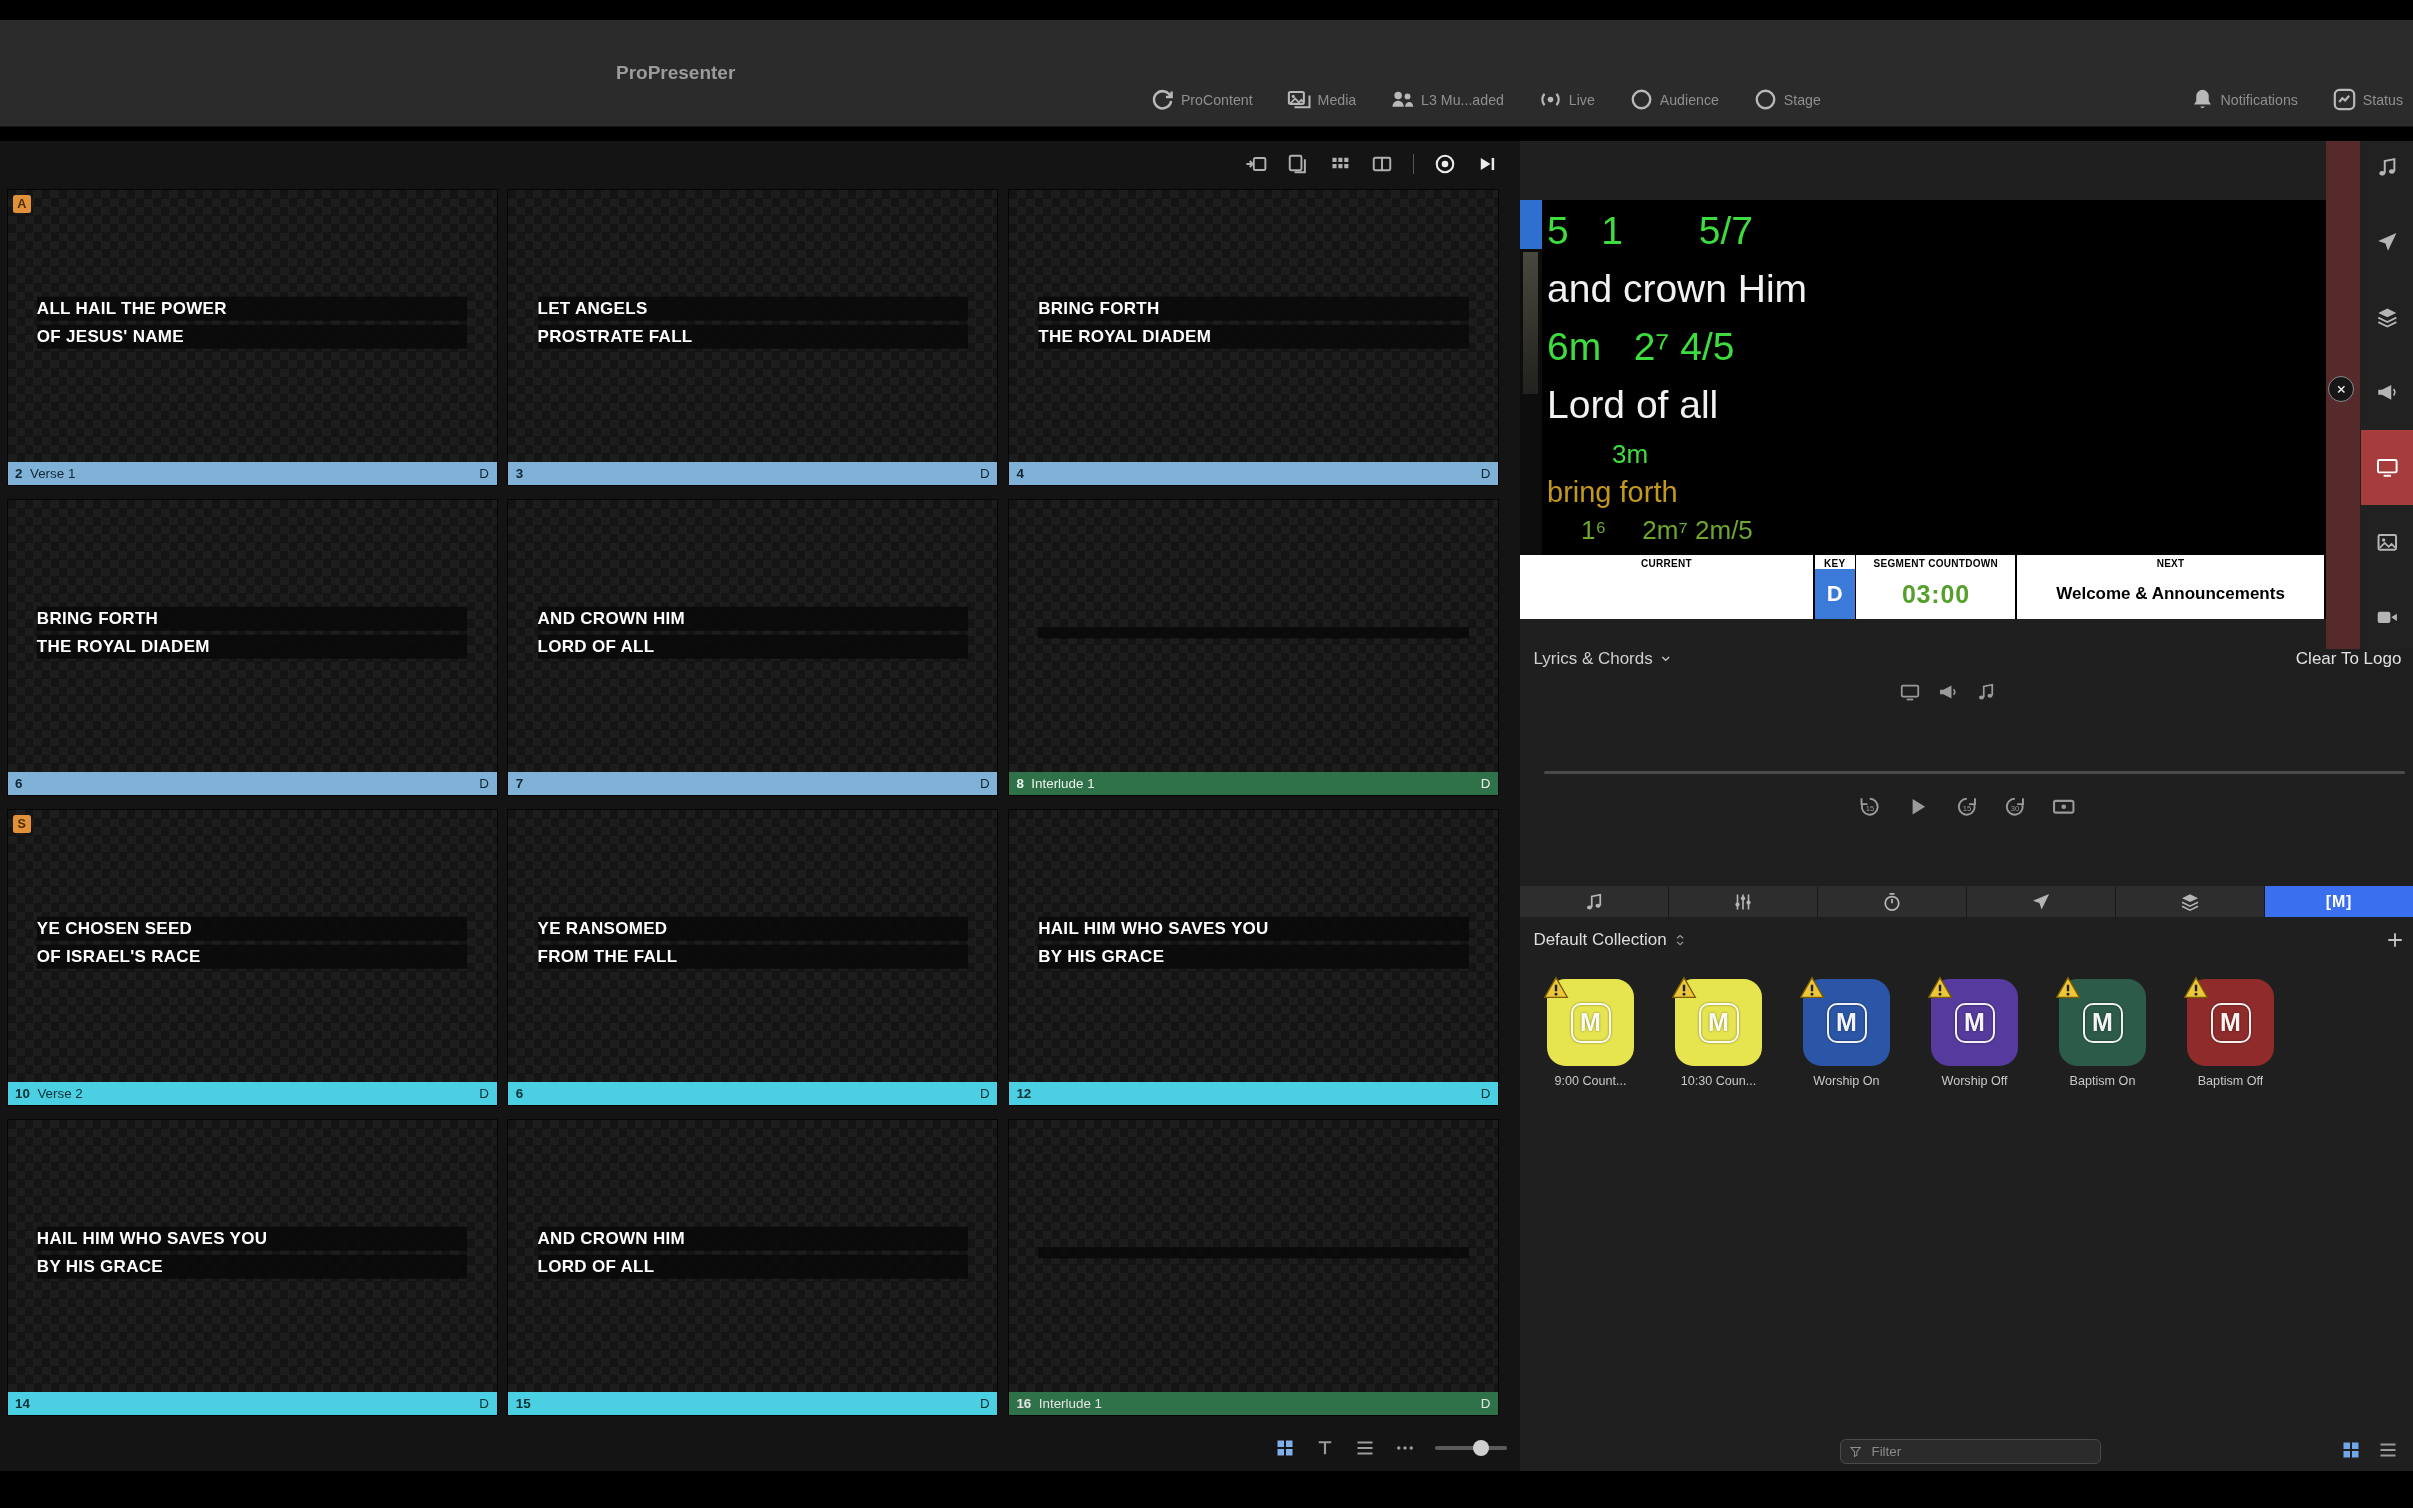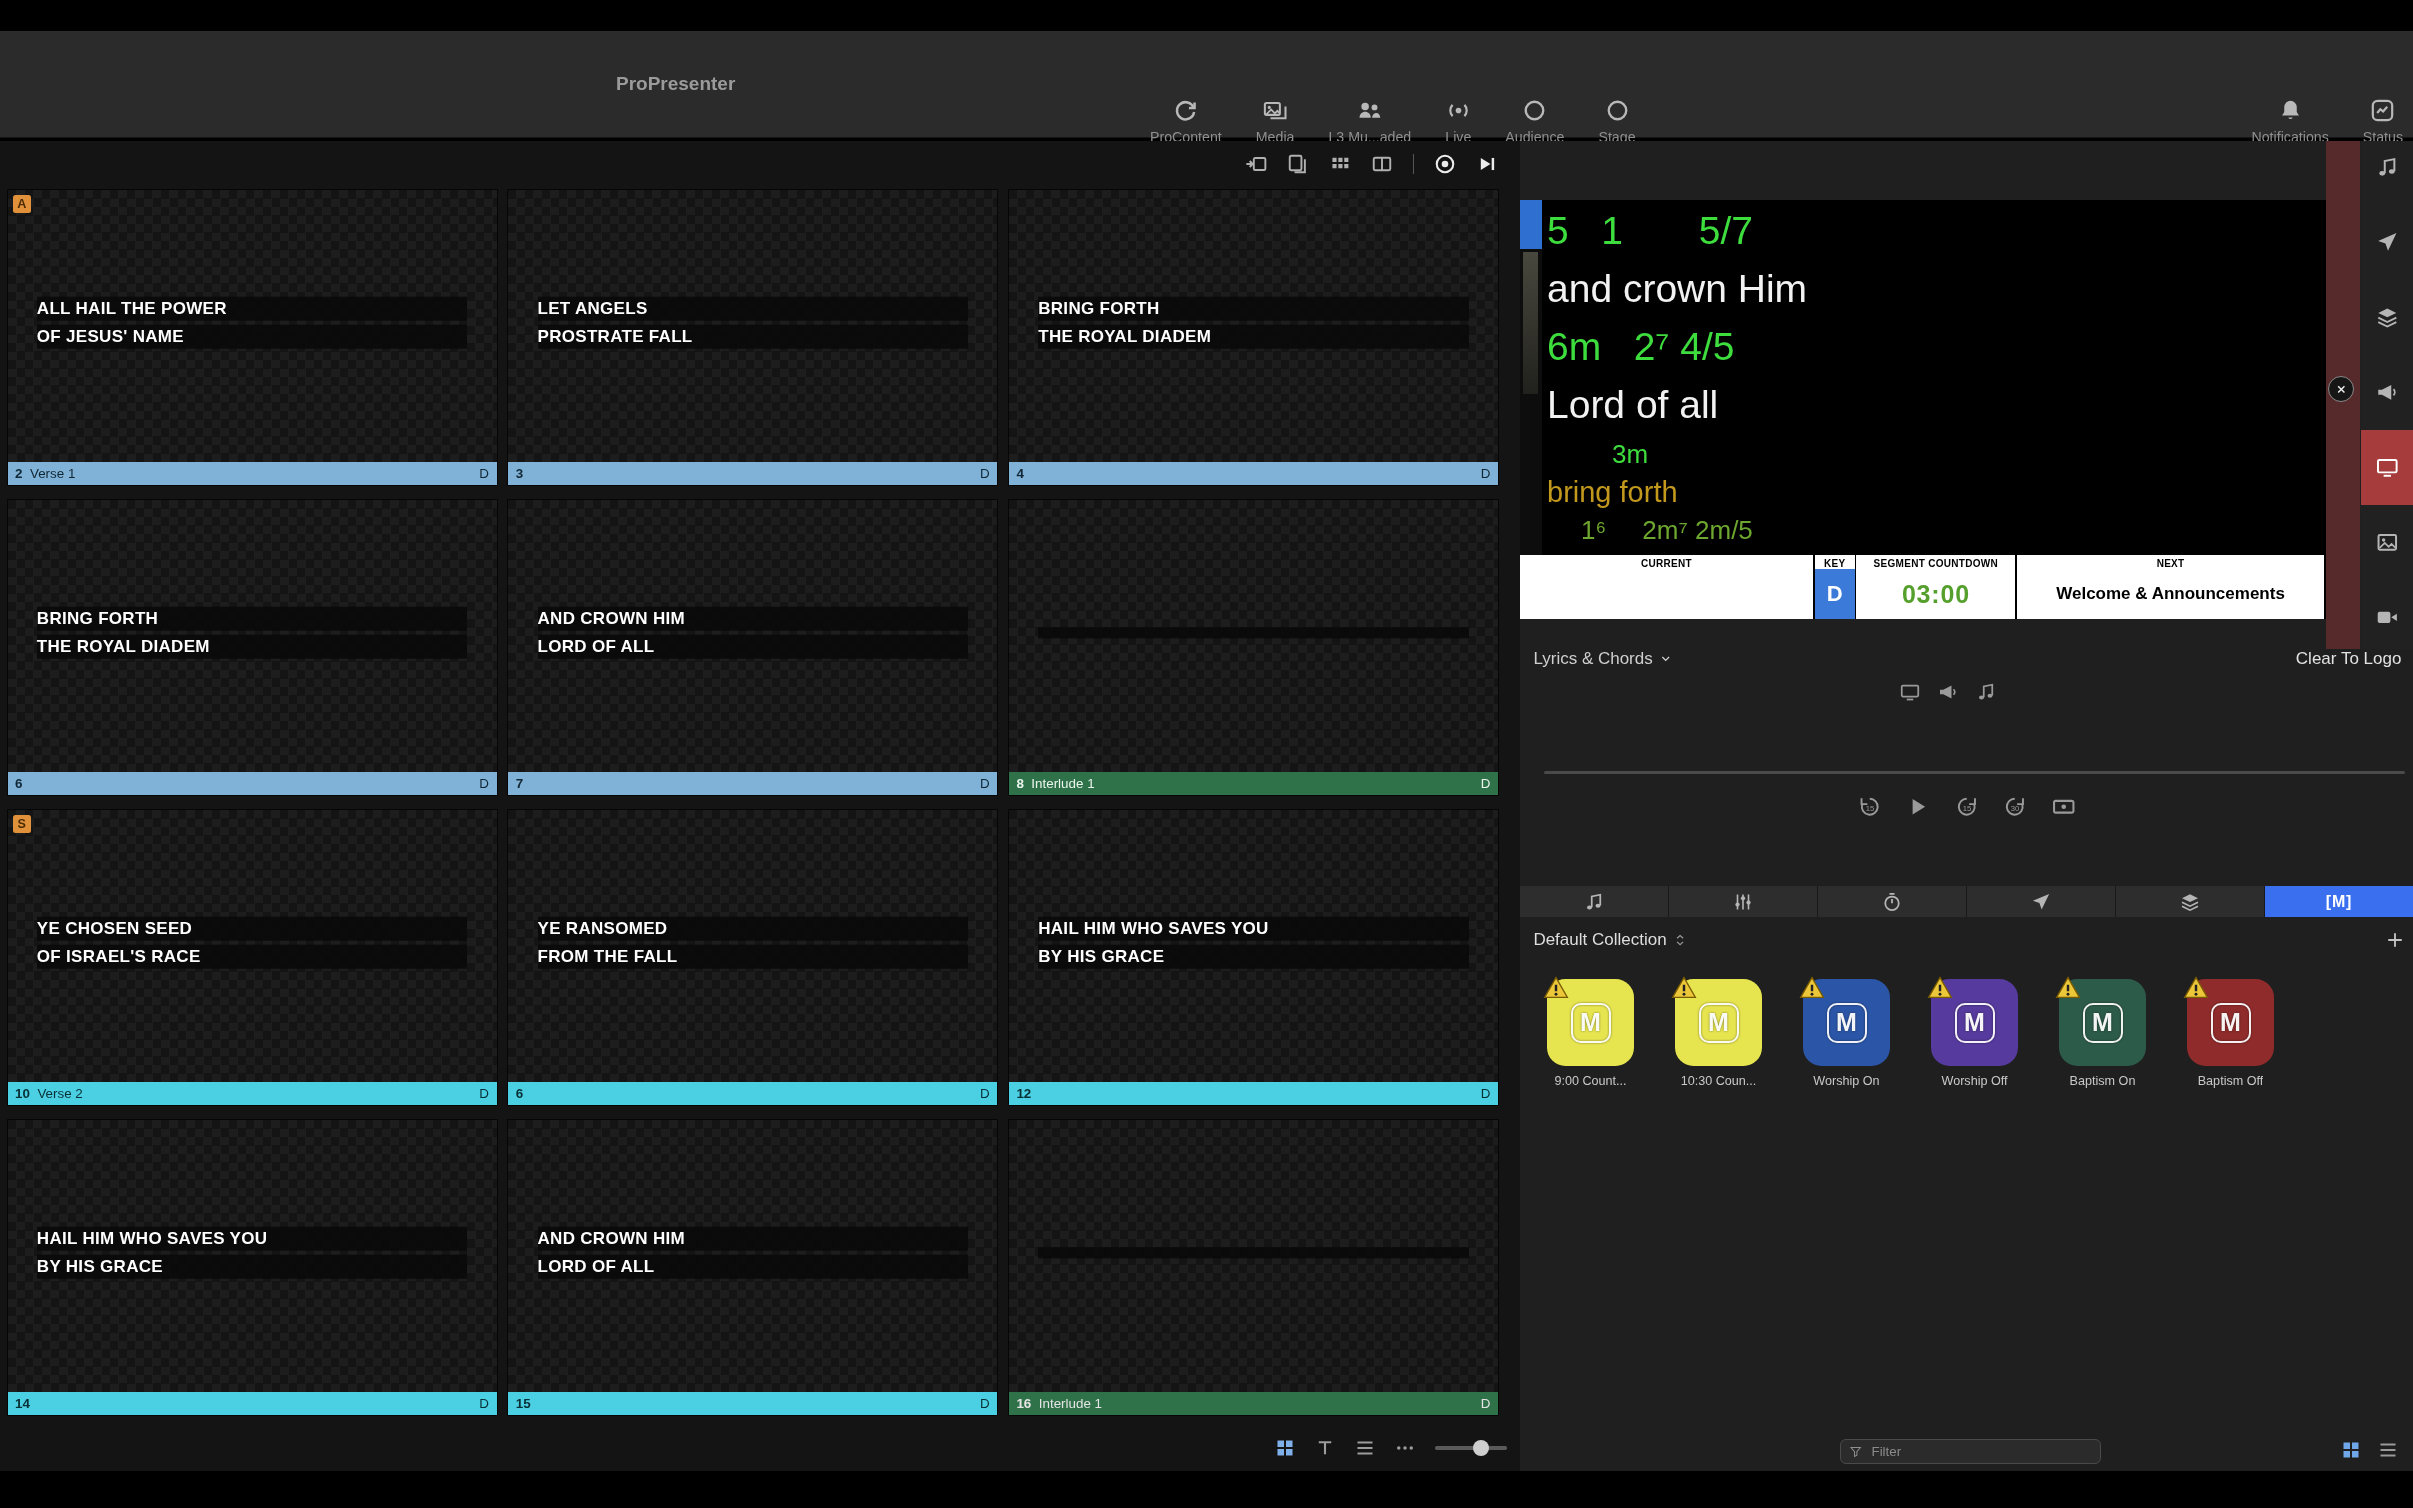--- a/index.html
+++ b/index.html
@@ -2,24 +2,24 @@
 <html style="--accent: #3a6ff0; --key-bg: #3b7ad9; --count-green: #55a02c;font-size:13.4px"><head>
 <meta charset="utf-8">
 <style>
   html,body{margin:0;padding:0;background:#000;}
   *{box-sizing:border-box;font-family:"Liberation Sans",sans-serif;cursor:default;}
   #screen{position:relative;width:2413px;height:1508px;background:#000;overflow:hidden;}
   .ic{display:inline-flex;align-items:center;justify-content:center;}
   .ic svg{width:100%;height:100%;display:block;}
 
   
-  #titlebar{position:absolute;left:0;top:31px;width:2413px;height:107px;background:#2b2b2b;border-bottom:0.8px solid #151515;}
+  #titlebar{position:absolute;left:0;top:20px;width:2413px;height:107px;background:#2b2b2b;border-bottom:0.8px solid #151515;}
   #app-title{position:absolute;left:616px;top:42px;font-size:19px;font-weight:bold;color:#9b9b9b;}
   #tb-items{position:absolute;left:1150px;top:67px;display:flex;gap:34px;}
-  .tb-item{display:flex;flex-direction:column;align-items:center;gap:5.9px;color:#b8b8b8;}
+  .tb-item{display:flex;flex-direction:row;align-items:center;gap:5.9px;color:#b8b8b8;}
   .tb-label{font-size:14.2px;color:#8f8f8f;white-space:nowrap;}
   #tb-right{position:absolute;right:10px;top:67px;display:flex;gap:34px;}
 
   
   #left-panel{position:absolute;left:0;top:141px;width:1520px;height:1330px;background:#141414;}
   #slide-toolbar{position:absolute;top:6.7px;right:22px;display:flex;align-items:center;gap:20px;height:32px;color:#b0b0b0;}
   .stb-btn{display:inline-flex;}
   .stb-btn.bright{color:#ececec;}
   .vdiv{width:0.8px;height:20px;background:#565656;}
   #slide-grid{position:absolute;left:7.5px;top:49px;display:grid;grid-template-columns:repeat(3,489px);grid-auto-rows:295px;column-gap:11.7px;row-gap:15px;}

